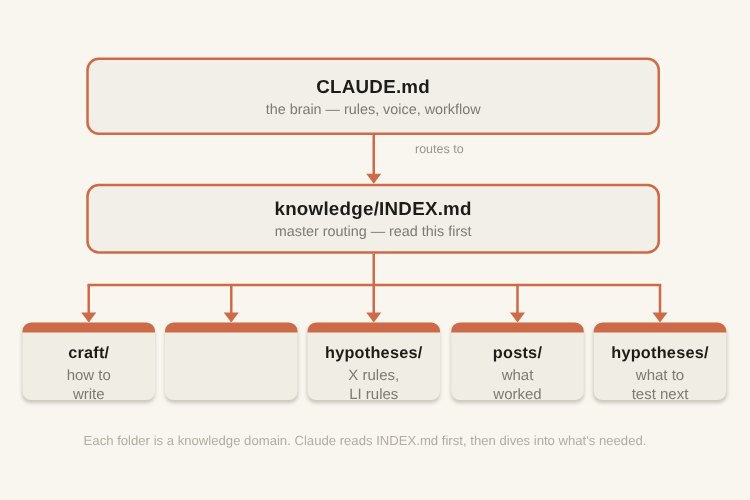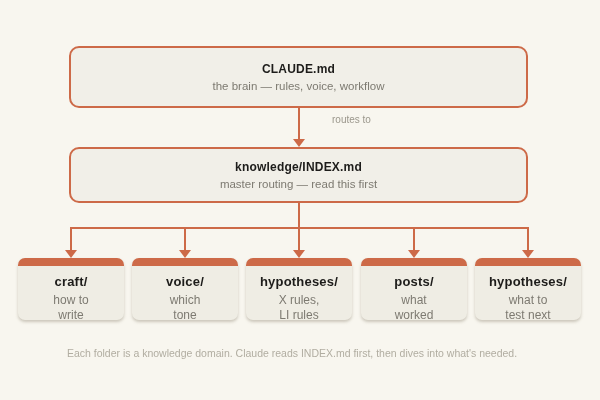--- a/index.html
+++ b/index.html
@@ -26,21 +26,21 @@
     position:absolute;
     left:69px;width:459px;
     background:var(--panel);
     border:2px solid var(--accent);
     border-radius:10px;
     display:flex;flex-direction:column;
     align-items:center;justify-content:center;
     gap:4px;
   }
   .big-box .box-title{
-    font-size:12px;font-weight:bold;color:var(--title);
+    font-size:15px;font-weight:bold;color:var(--title);
     letter-spacing:.2px;
   }
   .big-box .box-subtitle{
     font-size:11.5px;color:var(--muted);
   }
   .root-box{top:46px;height:62px;}
   .index-box{top:147px;height:56px;}
   
   .vline{position:absolute;width:2px;background:var(--accent);}
   .hline{position:absolute;height:2px;background:var(--accent);}
@@ -125,25 +125,20 @@
     <div class="folder-header"></div>
     <div class="folder-body">
       <div class="folder-title">craft/</div>
       <div class="folder-line">how to</div>
       <div class="folder-line">write</div>
     </div>
   </div>
 
   <div class="folder-box" style="left:132px;">
     <div class="folder-header"></div>
-    <div class="folder-body">
-      <div class="folder-title">voice/</div>
-      <div class="folder-line">which</div>
-      <div class="folder-line">tone</div>
-    </div>
   </div>
 
   <div class="folder-box" style="left:246px;">
     <div class="folder-header"></div>
     <div class="folder-body">
       <div class="folder-title">hypotheses/</div>
       <div class="folder-line">X rules,</div>
       <div class="folder-line">LI rules</div>
     </div>
   </div>

